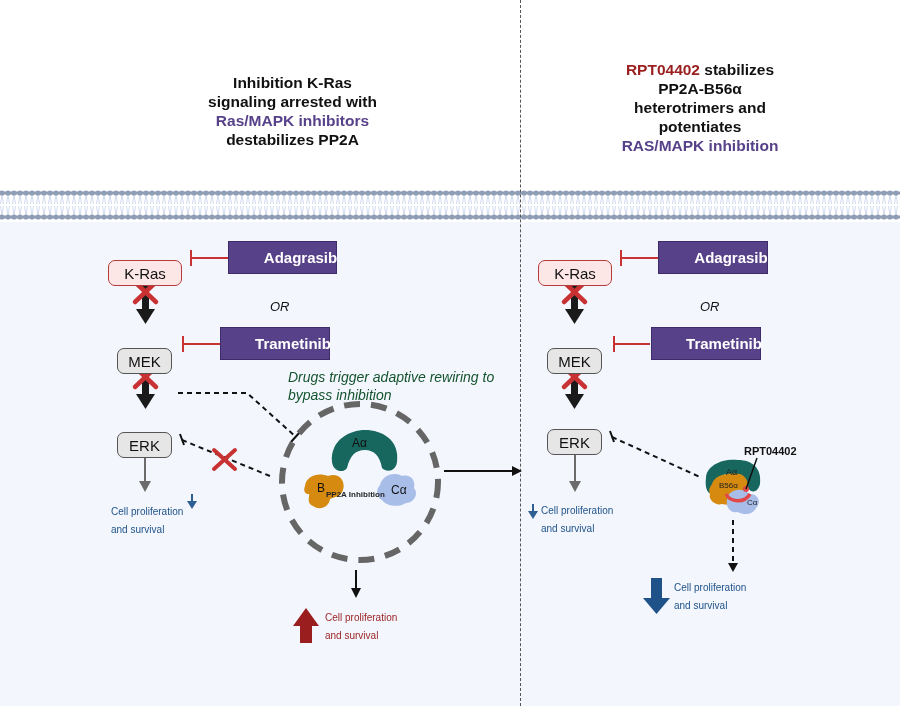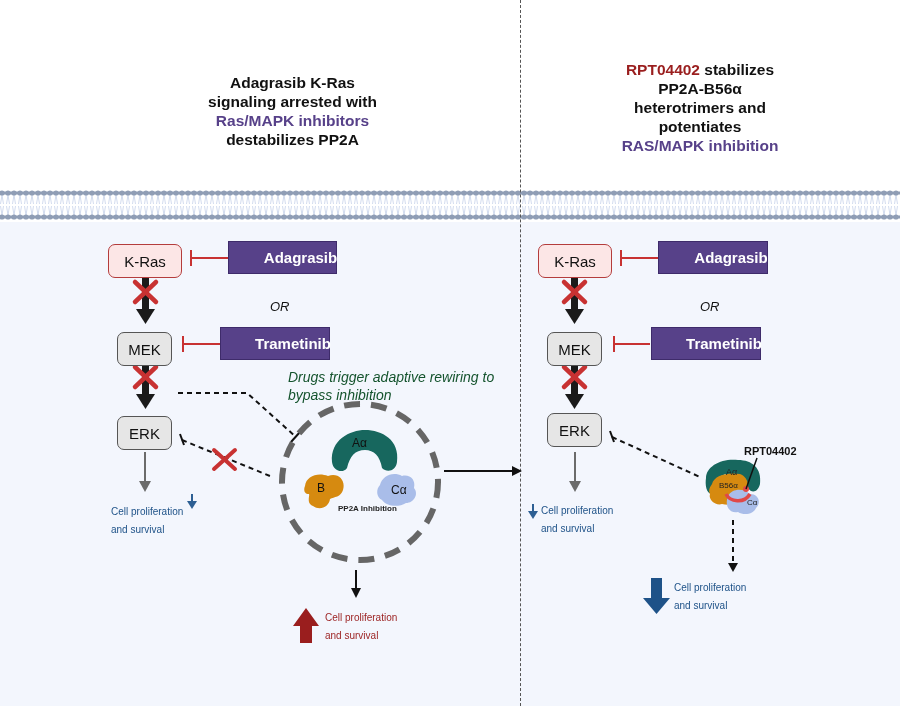--- a/index.html
+++ b/index.html
@@ -3,21 +3,21 @@
 <meta charset="utf-8">
 <style>
   html, body { margin:0; padding:0; }
   body { width:900px; height:706px; position:relative; overflow:hidden; background:#ffffff; font-family:"Liberation Sans", sans-serif; }
   .cyto { position:absolute; left:0; top:222px; width:900px; height:484px; background:#f3f6fd; }
   .membrane { position:absolute; left:0; top:186px; width:900px; height:38px; }
   .divider { position:absolute; left:520px; top:0; width:0; height:706px; border-left:1.2px dashed #555; }
   .title { position:absolute; text-align:center; font-weight:bold; font-size:15.5px; line-height:19px; color:#111; }
   .purple { color:#574189; }
   .red { color:#9a1e1e; }
-  .node { position:absolute; height:34px; border:1.5px solid #555; border-radius:7px; background:#e6e6e6; font-size:15px; display:flex; align-items:center; justify-content:center; color:#111; box-sizing:border-box; }
+  .node { position:absolute; height:26px; border:1.5px solid #555; border-radius:7px; background:#e6e6e6; font-size:15px; display:flex; align-items:center; justify-content:center; color:#111; box-sizing:border-box;margin-top:16px; }
   .node.kras { background:#fce6e6; border-color:#b43c3c; }
   .drug { position:absolute; height:33px; background:#574189; color:#fff; font-weight:bold; font-size:15px; display:flex; align-items:center; justify-content:center; box-sizing:border-box; border:1px solid #3e2b6a;padding-left:36px; }
   .or { position:absolute; font-style:italic; font-size:13px; color:#111; }
   .outcome { position:absolute; font-weight:normal; font-size:10px; line-height:18px; color:#1e5288; }
   .outcome.up { color:#9a1e1e; }
   .note { position:absolute; font-style:italic; font-size:14px; line-height:18px; color:#14532d; }
   .small-label { position:absolute; font-weight:bold; font-size:8px; color:#222; }
   .rpt-label { position:absolute; font-weight:bold; font-size:11px; color:#111; }
   svg.overlay { position:absolute; left:0; top:0; }
 </style>
@@ -627,21 +627,21 @@
     <circle cx="890" cy="31" r="2.6" fill="#8f9db5"></circle>
     <circle cx="896" cy="7" r="2.6" fill="#8f9db5"></circle>
     <circle cx="896" cy="31" r="2.6" fill="#8f9db5"></circle>
     <rect x="0" y="5.5" width="900" height="3" fill="#8f9db5"></rect>
     <rect x="0" y="29.5" width="900" height="3" fill="#8f9db5"></rect>
   </svg>
 
 <div class="divider"></div>
 
 <div class="title" style="left:185px; top:73px; width:215px;">
-  <div>Adagrasib K-Ras</div>
+  <div>Inhibition K-Ras</div>
   <div>signaling arrested with</div>
   <div class="purple">Ras/MAPK inhibitors</div>
   <div>destabilizes PP2A</div>
 </div>
 
 <div class="title" style="left:590px; top:60px; width:220px;">
   <div><span class="red">RPT04402</span><span> stabilizes</span></div>
   <div>PP2A-B56α</div>
   <div>heterotrimers and</div>
   <div>potentiates</div>
@@ -792,21 +792,21 @@
 <div class="drug" style="left:220px; top:327px; width:110px;">Trametinib</div>
 
 <div class="note" style="left:288px; top:368px; width:230px;">
   <div>Drugs trigger adaptive rewiring to</div>
   <div>bypass inhibition</div>
 </div>
 
 <div class="small-label" style="left:352px; top:436px; font-size:12px; font-weight:normal; color:#111;">Aα</div>
 <div class="small-label" style="left:317px; top:481px; font-size:12px; font-weight:normal; color:#111;">B</div>
 <div class="small-label" style="left:391px; top:483px; font-size:12px; font-weight:normal; color:#111;">Cα</div>
-<div class="small-label" style="left:326px; top:504px;margin-left:12px;">PP2A Inhibition</div>
+<div class="small-label" style="left:326px; top:490px;">PP2A Inhibition</div>
 
 <div class="outcome" style="left:111px; top:503px;">
   <div>Cell proliferation</div>
   <div>and survival</div>
 </div>
 <div class="outcome up" style="left:325px; top:609px;">
   <div>Cell proliferation</div>
   <div>and survival</div>
 </div>
 

